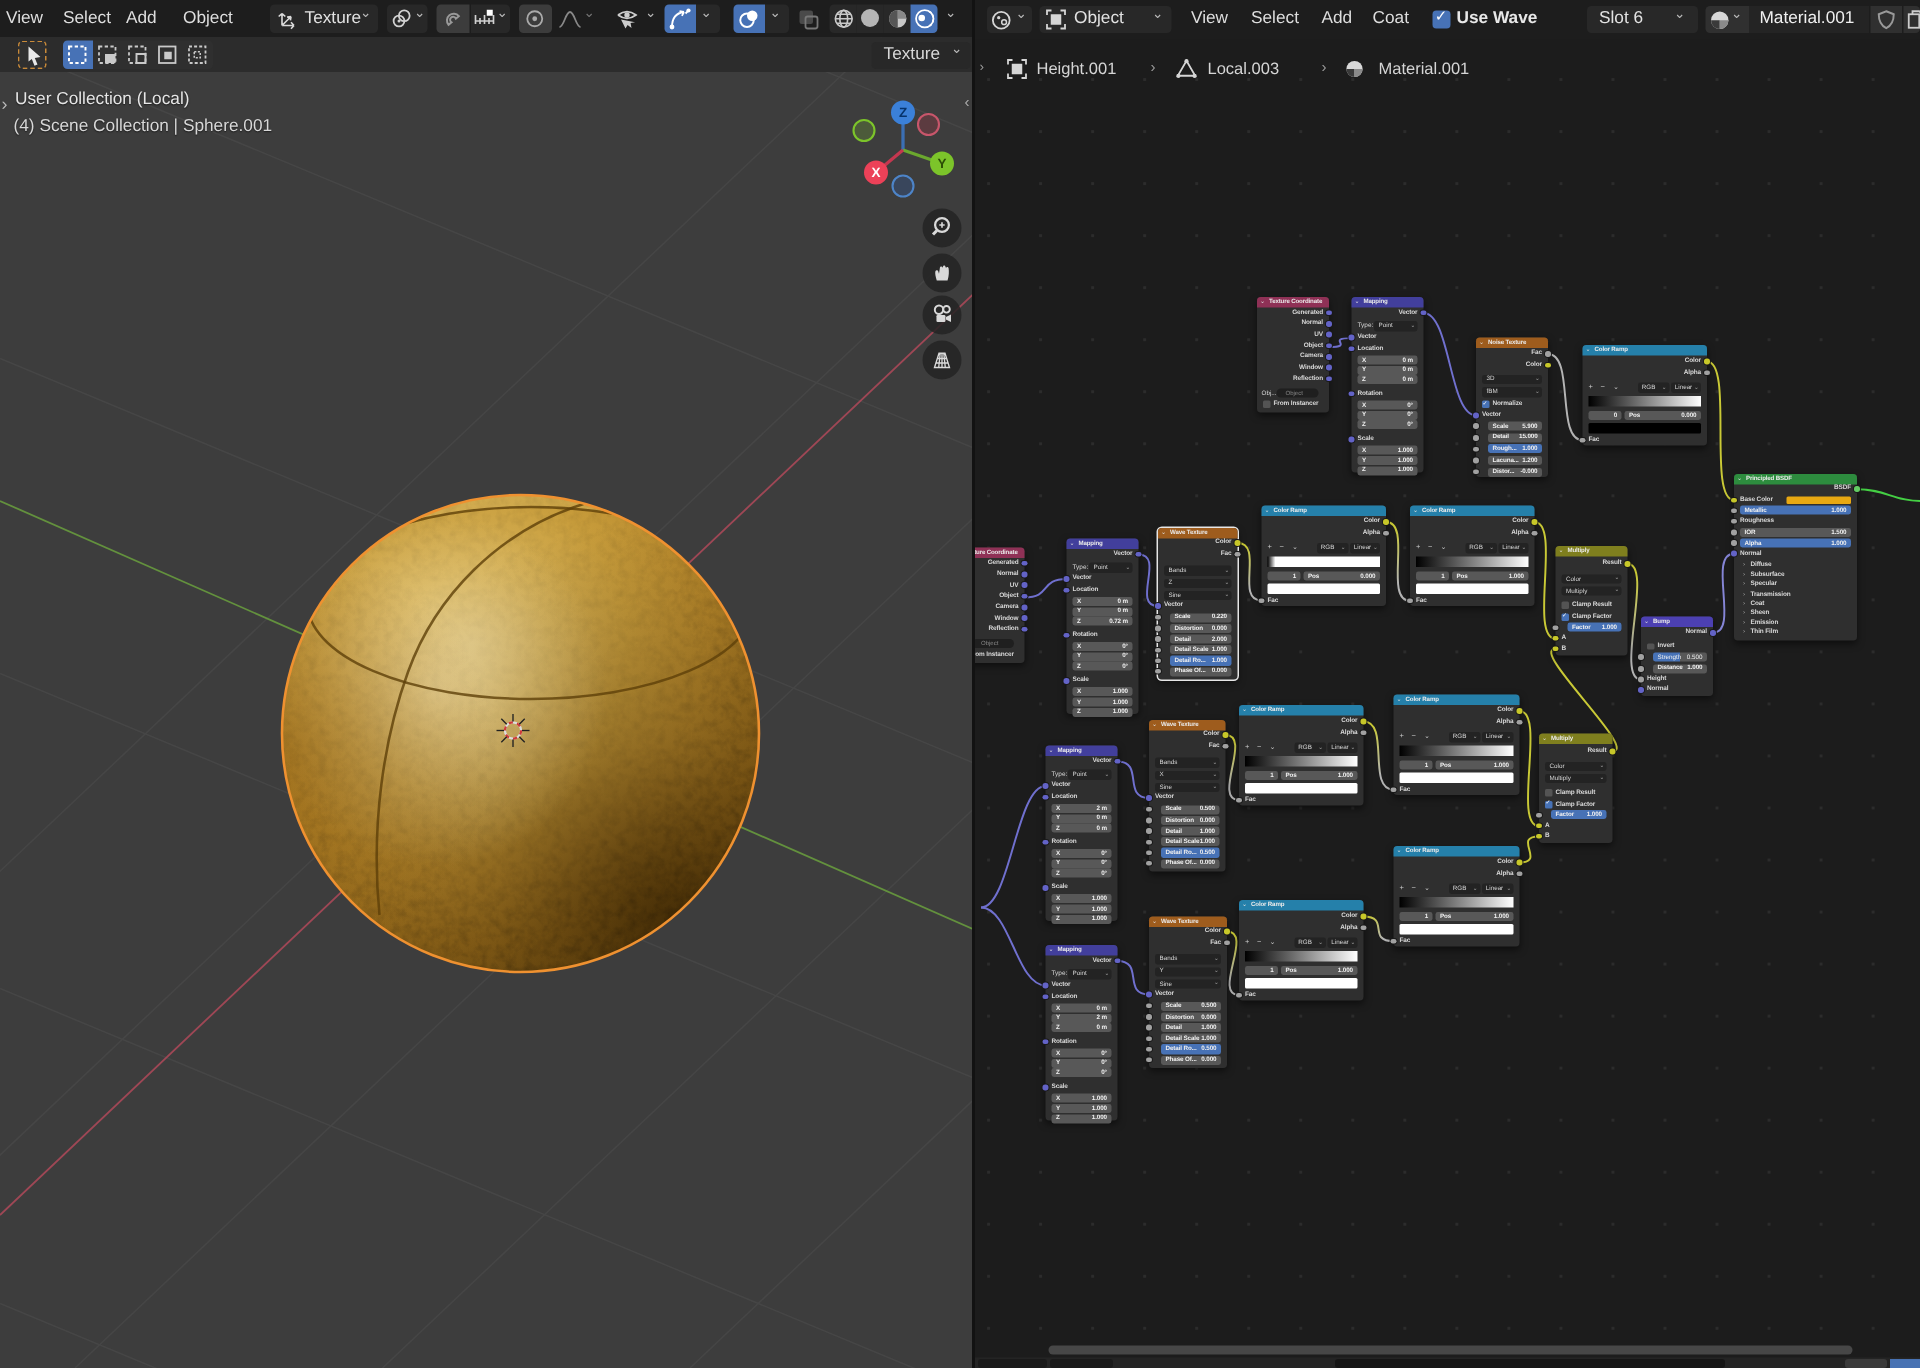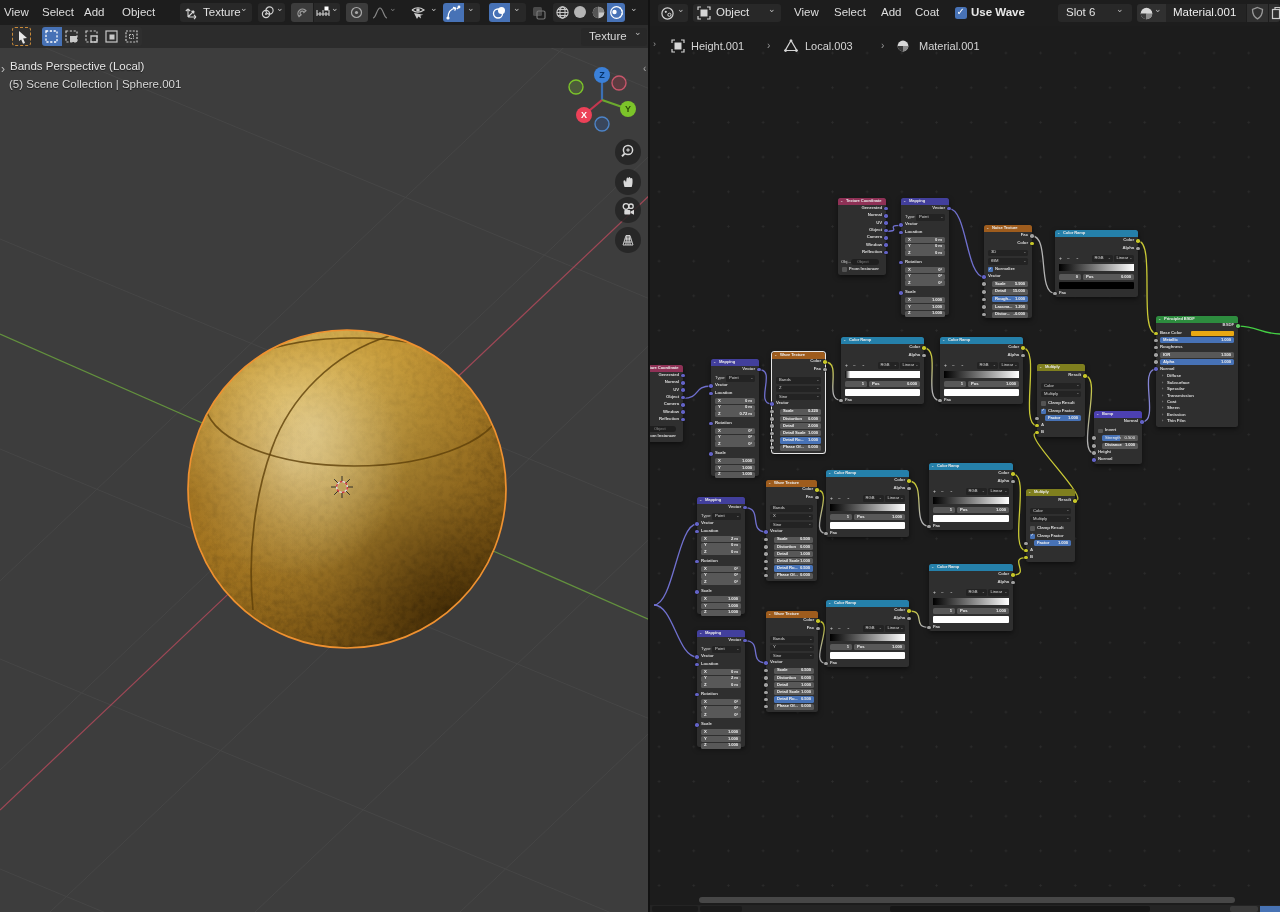--- a/index.html
+++ b/index.html
@@ -204,22 +204,22 @@
         <rect x="4.5" y="4.5" width="5" height="5" fill="#c9c9c9"></rect>
       </svg>
       <svg style="position:absolute;left:125px;top:5px" width="13" height="13" viewBox="0 0 13 13">
         <rect x="1" y="1" width="11" height="11" fill="none" stroke="#c9c9c9" stroke-width="1.2" stroke-dasharray="2 1.4"></rect>
         <rect x="4.5" y="4.5" width="4" height="4" fill="none" stroke="#c9c9c9" stroke-width="1" stroke-dasharray="1.4 1"></rect>
       </svg>
       <div style="position:absolute;left:581px;top:3px;width:66px;height:18px;background:#282828;border-radius:3px"></div>
       <span style="position:absolute;left:589px;top:5px;font-size:11.5px;color:#d8d8d8">Texture</span>
       <span style="position:absolute;left:634px;top:3px;font-size:9px;color:#bbb">⌄</span>
     </div>
-    <span style="position:absolute;left:10px;top:60px;font-size:11.5px;color:#e6e6e6;text-shadow:0 1px 1px rgba(0,0,0,.6)">Bands Perspective (Local)</span>
-    <span style="position:absolute;left:9px;top:78px;font-size:11.5px;color:#d8d8d8;text-shadow:0 1px 1px rgba(0,0,0,.6)">(5) Scene Collection | Sphere.001</span>
+    <span style="position:absolute;left:10px;top:60px;font-size:11.5px;color:#e6e6e6;text-shadow:0 1px 1px rgba(0,0,0,.6)">User Collection (Local)</span>
+    <span style="position:absolute;left:9px;top:78px;font-size:11.5px;color:#d8d8d8;text-shadow:0 1px 1px rgba(0,0,0,.6)">(4) Scene Collection | Sphere.001</span>
     <span style="position:absolute;left:1px;top:63px;font-size:12px;color:#bbb">›</span>
     <span style="position:absolute;left:643px;top:63px;font-size:10px;color:#aaa">‹</span>
     <svg style="position:absolute;left:555px;top:55px" width="100" height="200" viewBox="0 0 100 200">
       <line x1="47" y1="45" x2="47" y2="20" stroke="#3b6fb4" stroke-width="2.2"></line>
       <line x1="47" y1="45" x2="73" y2="54" stroke="#6ba82e" stroke-width="2.2"></line>
       <line x1="47" y1="45" x2="29" y2="60" stroke="#c4374f" stroke-width="2.2"></line>
       <circle cx="47" cy="20" r="8" fill="#3b80d8"></circle>
       <text x="47" y="23.2" font-size="9" font-weight="bold" fill="#06336b" text-anchor="middle" font-family="Liberation Sans">Z</text>
       <circle cx="73" cy="54" r="8" fill="#7cc42a"></circle>
       <text x="73" y="57.2" font-size="9" font-weight="bold" fill="#2c4d06" text-anchor="middle" font-family="Liberation Sans">Y</text>

